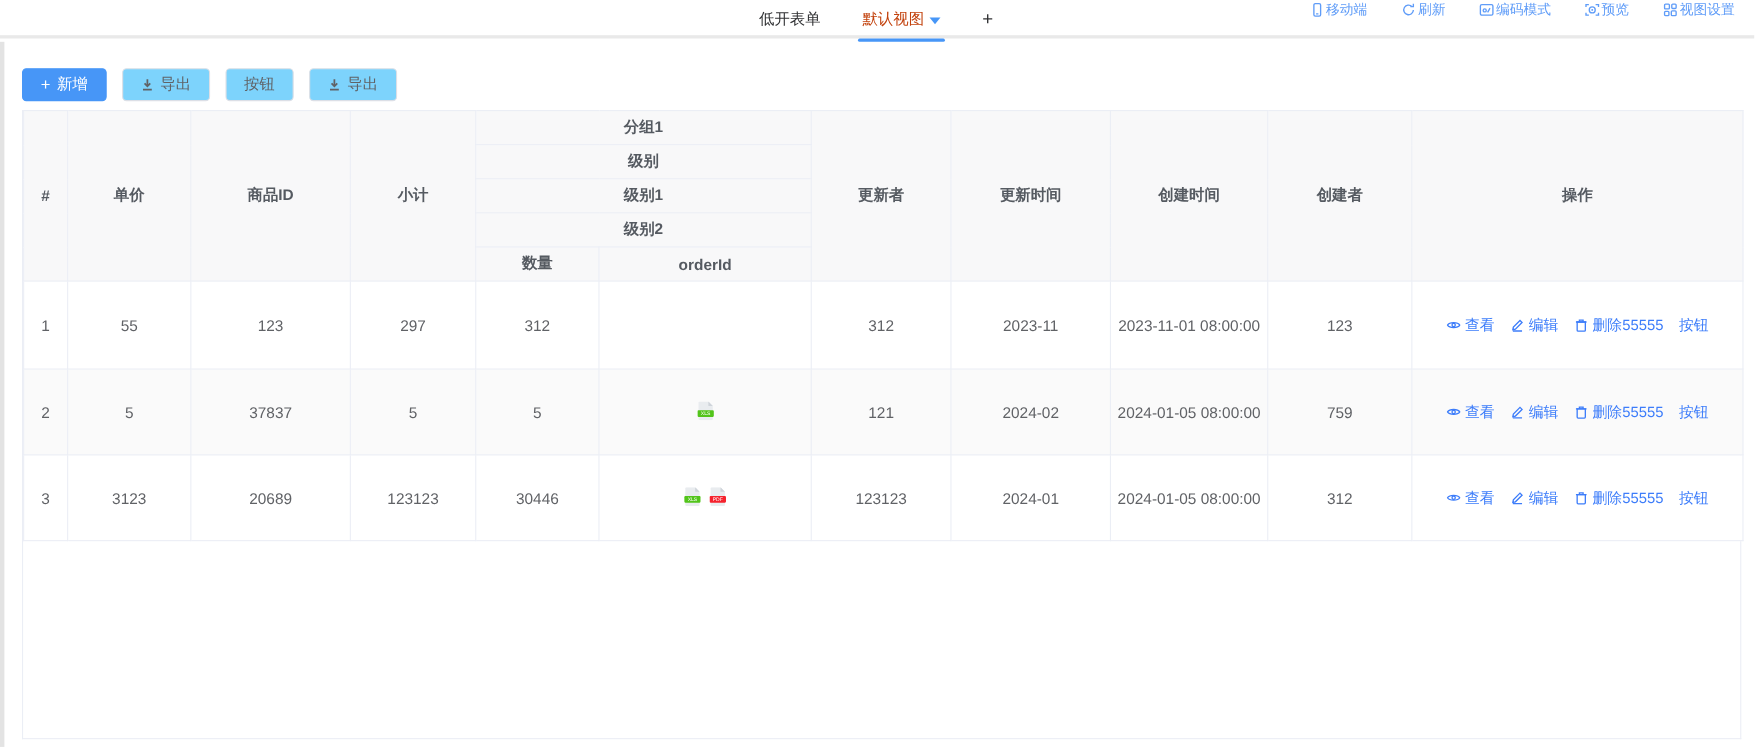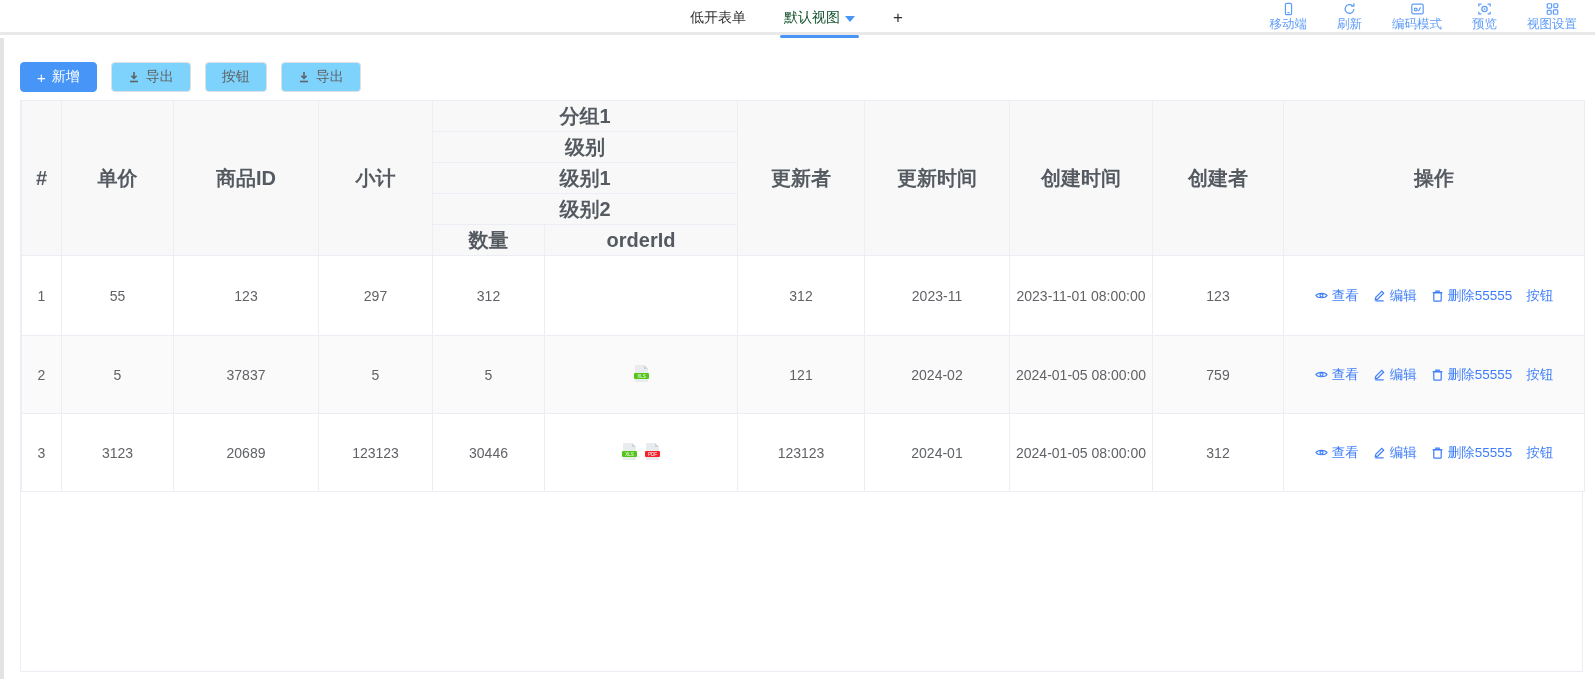--- a/index.html
+++ b/index.html
@@ -5,29 +5,29 @@
   * { box-sizing: border-box; margin: 0; padding: 0; }
   html, body { width: 1595px; height: 679px; overflow: hidden; background: #fff;
     font-family: "Liberation Sans", "DejaVu Sans", sans-serif; }
 
   
   .topbar { position: relative; height: 35px; background: #fff; border-bottom: 3px solid #e9e9e9; }
   .tabs { position: absolute; left: 0; right: 2px; top: 0; height: 35px;
     display: flex; justify-content: center; align-items: center; gap: 38px; }
   .tab { font-size: 14px; color: #303133; cursor: pointer; height: 35px;
     display: flex; align-items: center; gap: 5px; position: relative; }
-  .tab.active { color: #14532d; justify-content: flex-end; }
+  .tab.active { color: #c2410c; justify-content: flex-end; }
   .tab.active::after { content: ""; position: absolute; left: -4px; right: -4px; bottom: -3px;
     height: 3px; background: #4796f7; border-radius: 2px; }
   .caret { width: 0; height: 0; border-left: 5px solid transparent; border-right: 5px solid transparent;
     border-top: 6px solid #4796f7; margin-top: 2px; }
   .tab-add { font-size: 17px; color: #303133; }
 
   .top-actions { position: absolute; right: 18px; top: 2px; display: flex; gap: 30px; }
-  .top-action { display: flex; flex-direction: column; align-items: center; gap: 1px;
+  .top-action { display: flex; flex-direction: row; align-items: center; gap: 1px;
     color: #5f9cf8; cursor: pointer; justify-content: flex-end; }
   .top-action svg { width: 15px; height: 14px; stroke: #5f9cf8; fill: none; stroke-width: 1.4; }
   .top-action .lbl { font-size: 12.5px; line-height: 14px; }
 
   
   .left-strip { position: absolute; left: 0; top: 38px; bottom: 0; width: 4px; background: #e3e3e3; }
 
   
   .content { padding: 0 12px 0 20px; }
   .toolbar { margin-top: 27px; margin-bottom: 8px; display: flex; gap: 14px; align-items: center; }
@@ -36,21 +36,21 @@
     background: #7dd3fc; border: 1px solid #dcdfe6; color: #606266; }
   .btn.primary { background: #4796f7; border-color: #4796f7; color: #fff; }
   .btn svg { width: 12px; height: 12px; stroke: currentColor; fill: none; stroke-width: 1.6; }
   .plus { font-size: 15px; line-height: 1; }
 
   
   .table-wrap { width: 1563px; height: 572px; border-left: 1px solid #ebeef5;
     border-right: 1px solid #ebeef5; border-bottom: 1px solid #ebeef5; }
   table { border-collapse: collapse; table-layout: fixed; width: 1563px; }
   th, td { border: 1px solid #ebeef5; text-align: center; vertical-align: middle; }
-  thead th { background: #f8f8f9; color: #555a61; font-size: 20px; font-weight: bold; height: 31px; }
+  thead th { background: #f8f8f9; color: #555a61; font-size: 14px; font-weight: bold; height: 31px; }
   tbody td { color: #606266; font-size: 14px; height: 78px; background: #fff; }
   tr.striped td { background: #fafafa; }
   tbody tr:first-child td { height: 80px; }
 
   .actions-cell { display: flex; justify-content: center; align-items: center; gap: 14px; }
   .link { color: #3d7dfa; font-size: 13.5px; display: inline-flex; align-items: center; gap: 4px; cursor: pointer; }
   .link svg { width: 13px; height: 13px; stroke: #3d7dfa; fill: none; stroke-width: 1.3; }
 
   .files { display: flex; justify-content: center; align-items: center; gap: 8px; }
   .file-ico { display: inline-block; }

